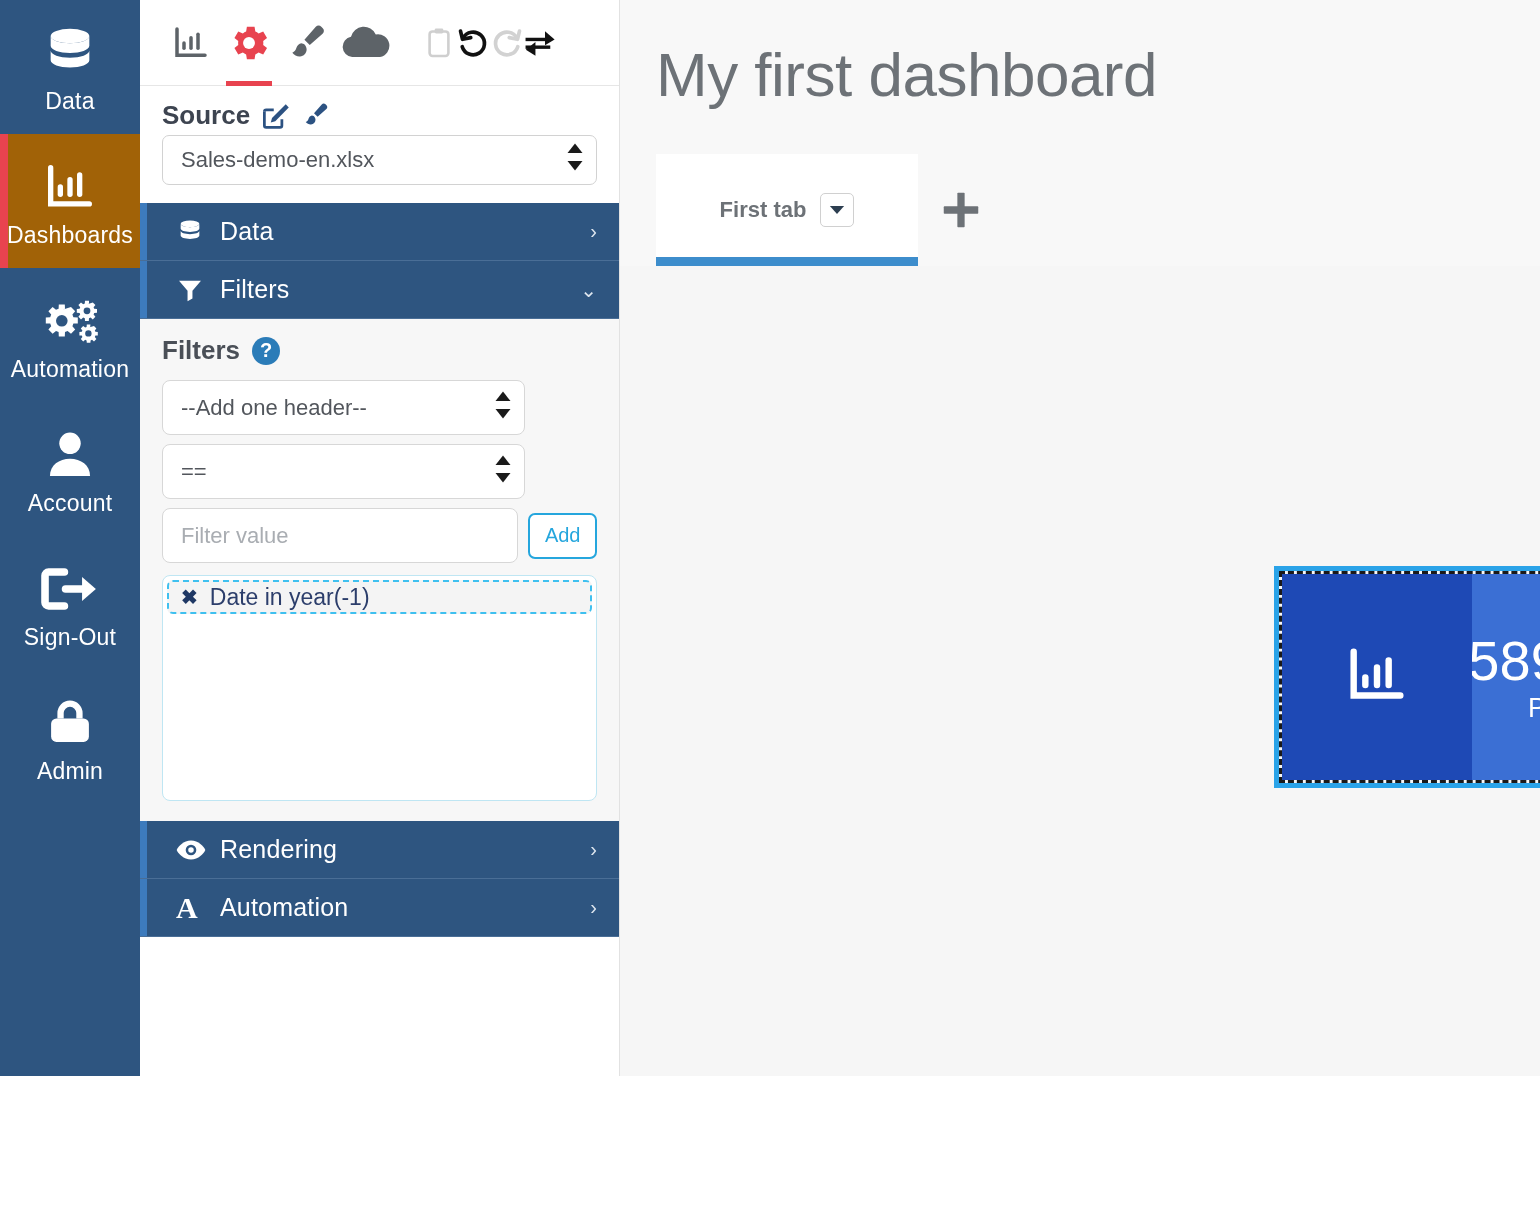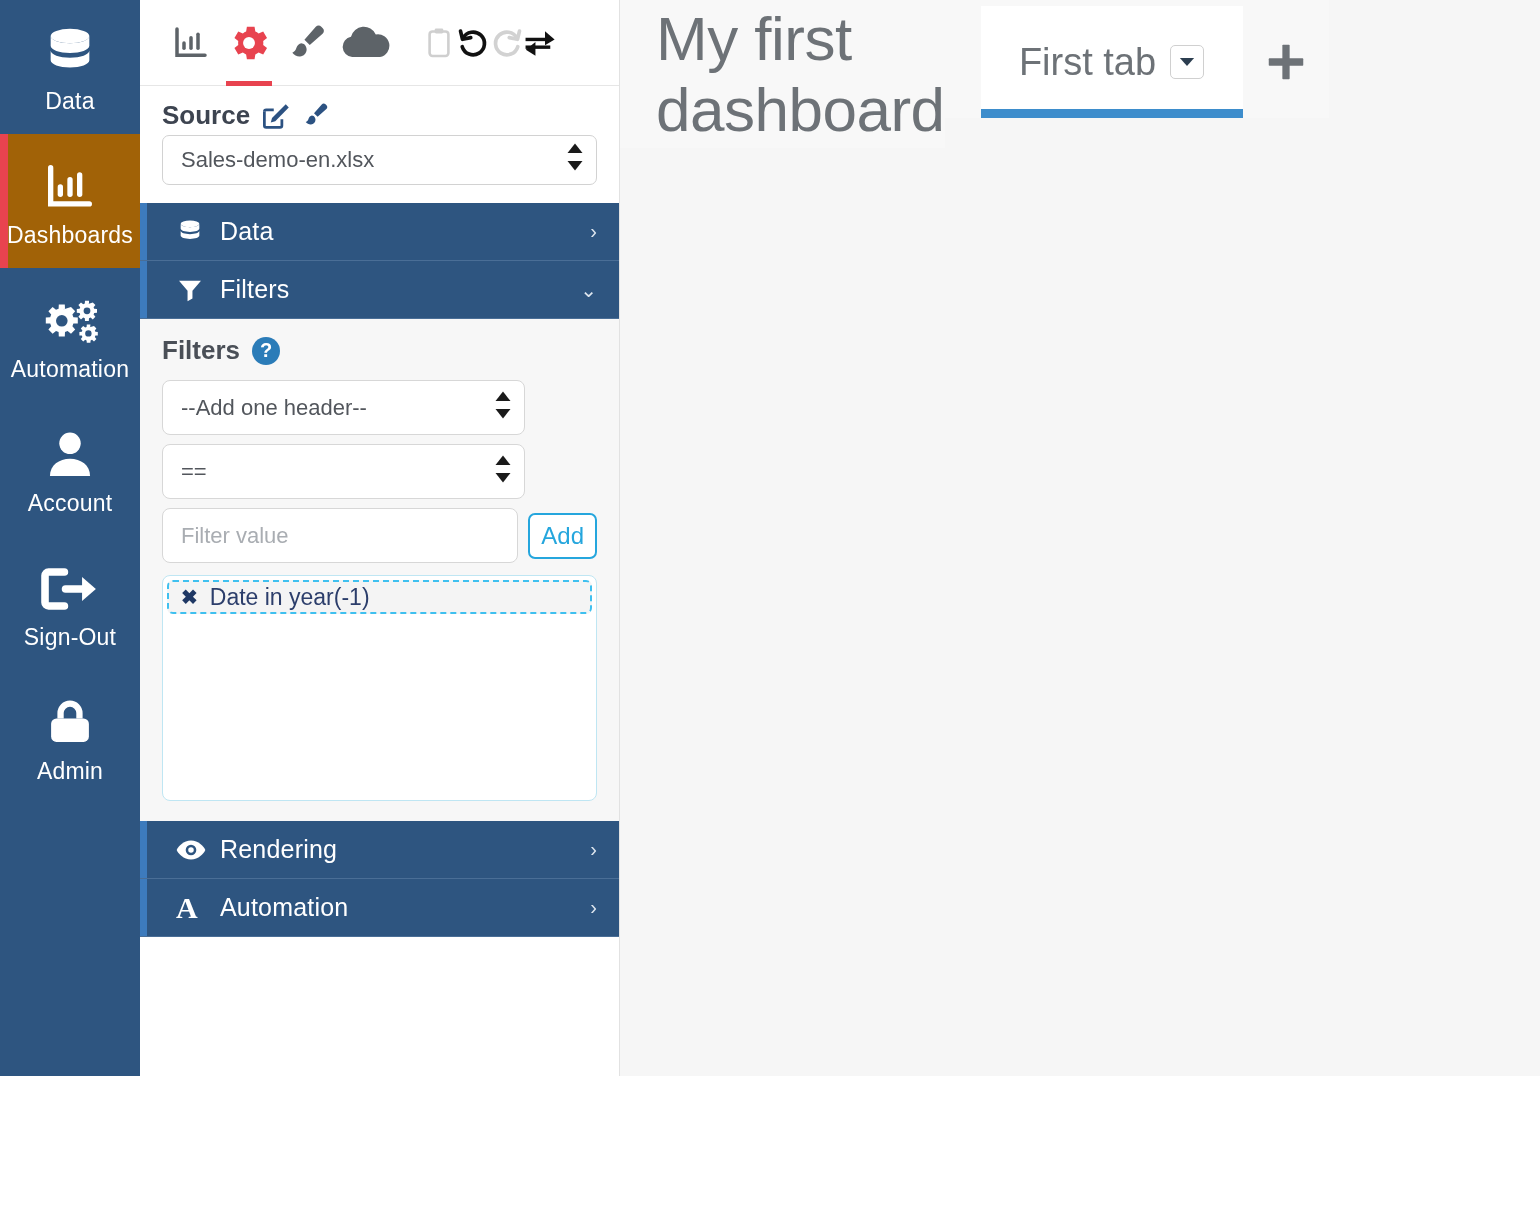--- a/index.html
+++ b/index.html
@@ -124,55 +124,55 @@
   .f-input {
     height: 55px; width: 363px;
     border: 1px solid #d7d7d7; border-radius: 8px; background: #fff;
     padding: 0 18px; font-size: 22px; color: #52565c;
     font-family: "Liberation Sans", sans-serif;
   }
   .f-input::placeholder { color: #a9adb2; }
   .btn-add {
     width: 70px; height: 46px; align-self: center;
     border: 2px solid #25a6dd; border-radius: 7px;
-    background: #fff; color: #25a6dd; font-size: 24px;
+    background: #fff; color: #25a6dd; font-size: 20px;
     cursor: pointer; font-family: "Liberation Sans", sans-serif;
     display: flex; align-items: center; justify-content: center;
   }
   .chips-box {
     margin-top: 9px;
     height: 226px;
     border: 1px solid #bfe6f3; border-radius: 8px;
     background: #fff; padding: 4px;
   }
   .chip {
     height: 34px; border: 2px dashed #3fc0ef; border-radius: 6px;
     background: #f4f4f4; display: flex; align-items: center;
     gap: 12px; padding: 0 12px; cursor: pointer;
   }
   .chip-x { font-size: 20px; color: #1f3864; font-weight: bold; line-height: 1; }
   .chip-label { font-size: 23px; color: #2c3e6b; }
 
   .panel-rest { flex: 1; background: #ffffff; }
 
   
-  .canvas { flex: 1; background: #f6f6f6; display: flex; position: relative; }
+  .canvas { flex: 1; background: #f6f6f6; display: flex; flex-direction: column; position: relative; }
   .dash-header { height: 148px; flex: 0 0 148px; background: #f8f8f8; display: flex; align-items: center; padding-left: 36px; }
   .dash-title { font-size: 62px; color: #6d7277; font-weight: normal; letter-spacing: -.5px; }
 
   .tabbar { height: 118px; flex: 0 0 118px; display: flex; align-items: flex-end; padding-left: 36px; background: #f8f8f8; }
   .tab {
     height: 112px; min-width: 262px;
     background: #ffffff;
     display: flex; align-items: center; justify-content: center;
     gap: 14px; padding: 0 24px;
     position: relative; cursor: pointer;
   }
   .tab.active::after { content: ""; position: absolute; left: 0; right: 0; bottom: 0; height: 9px; background: #3d8dcc; }
-  .tab-label { font-size: 38px; color: #6d7277; font-weight: normal; }
+  .tab-label { font-size: 22px; color: #6d7277; font-weight: bold; }
   .tab-caret {
     width: 34px; height: 34px; border: 1px solid #d0d0d0; border-radius: 5px;
     background: #fff; display: flex; align-items: center; justify-content: center; cursor: pointer;
   }
   .tab-add { width: 86px; height: 112px; display: flex; align-items: center; justify-content: center; cursor: pointer; }
 
   .board { flex: 1; background: #f6f6f6; padding: 40px 0 0 16px; position: relative; }
 
   .widget-wrap {
     position: absolute; left: 654px; top: 300px;

